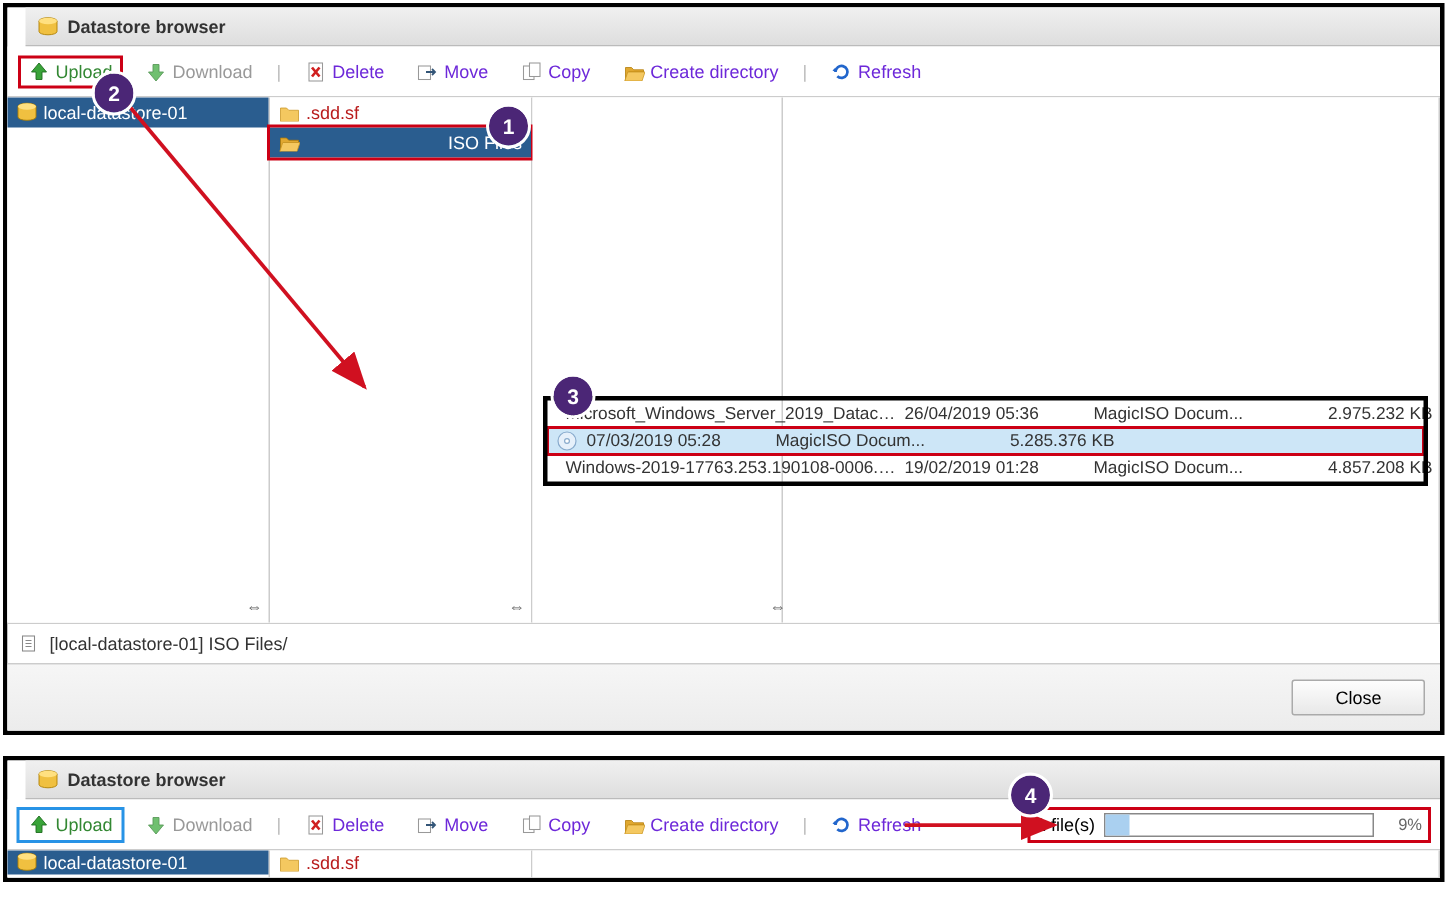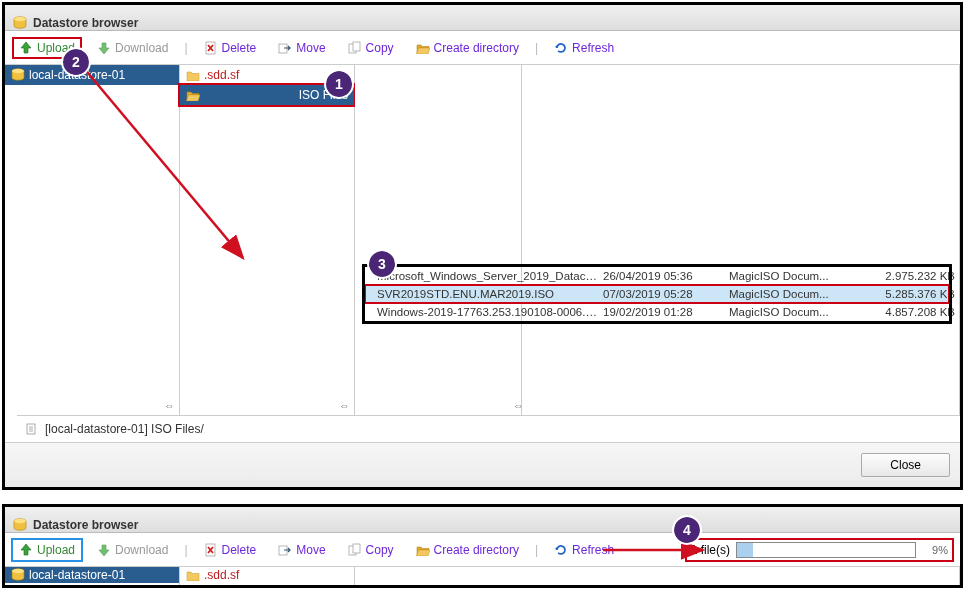--- a/index.html
+++ b/index.html
@@ -1,19 +1,19 @@
 <!DOCTYPE html>
 <html><head>
 <meta charset="utf-8">
 <style>
   * { box-sizing: border-box; margin: 0; padding: 0; font-family: Arial, Helvetica, sans-serif; }
   body { background: #fff; }
   .outer-wrap { border: 3px solid #000; margin: 2px; }
   .window { background: #fff; }
-  .titlebar { background: linear-gradient(#f0f0f0, #dedede); height: 26px; display: flex; align-items: flex-end; padding: 0 8px; border-bottom: 1px solid #bbb; font-size: 12px; font-weight: bold; color: #333; gap: 6px; }
+  .titlebar { background: linear-gradient(#f0f0f0, #dedede); height: 26px; display: flex; align-items: center; padding: 0 8px; border-bottom: 1px solid #bbb; font-size: 12px; font-weight: bold; color: #333; gap: 6px; margin-left: 12px; }
   .titlebar-icon { width: 14px; height: 14px; display: inline-flex; }
   .toolbar { background: #fff; height: 34px; display: flex; align-items: center; padding: 4px 8px; gap: 10px; font-size: 12px; border-bottom: 1px solid #ccc; position: relative; }
   .tb-btn { display: inline-flex; align-items: center; gap: 4px; padding: 3px 6px; cursor: pointer; color: #6d28d9; }
   .tb-btn.green { color: #338833; }
   .tb-btn.disabled { color: #999; }
   .tb-sep { color: #bbb; }
   .highlight-red { outline: 2px solid #cc0015; outline-offset: -1px; }
   .highlight-blue { outline: 2px solid #2893e6; outline-offset: 0; }
   .body-area { display: flex; height: 350px; position: relative; background: #fff; }
   .pane { border-right: 1px solid #ccc; position: relative; }
@@ -26,21 +26,21 @@
   .tree-item.selected-red { outline:2px solid #cc0015;justify-content:space-between; }
   .file-pane { position:relative; }
   .file-row { display:flex; align-items:center; font-size:11.5px; padding:2px 6px; gap:6px; cursor:pointer; color:#333; }
   .file-row.selected { background:#cde6f7;}
   .file-row .c1{ flex:0 0 220px; overflow:hidden; text-overflow:ellipsis; white-space:nowrap;}
   .file-row .c2{ flex:0 0 120px; color:#333;}
   .file-row .c3{ flex:0 0 120px; color:#333; overflow:hidden; text-overflow:ellipsis; white-space:nowrap;}
   .file-row .c4{ flex:0 0 100px; text-align:right;}
   .file-block { position:absolute; top:202px; left:10px; right:10px; outline:3px solid #000; padding:0;}
   .file-block .file-row.selected-red { outline:2px solid #cc0015; outline-offset:-1px;}
-  .path-bar { border-top:1px solid #ccc; padding:6px 8px; font-size:12px; display:flex; align-items:center; gap:6px; color:#333;margin-left:12px;}
+  .path-bar { border-top:1px solid #ccc; padding:6px 8px; font-size:12px; display:flex; align-items:center; gap:6px; color:#333;}
   .footer { display:flex; justify-content:flex-end; padding:10px; border-top:1px solid #ccc; background:linear-gradient(#f6f6f6,#ececec);}
   .close-btn { background:linear-gradient(#fdfdfd,#e8e8e8); border:1px solid #aaa; padding:4px 28px; font-size:12px; cursor:pointer; border-radius:2px;}
   .marker { position:absolute; width:26px; height:26px; border-radius:50%; background:#4b2676; outline:2px solid #fff; color:#fff; font-weight:bold; font-size:14px; display:flex; align-items:center; justify-content:center; z-index:50;}
   svg { display:block; }
   .progress-area { display:flex; align-items:center; gap:6px; font-size:12px; margin-left:auto; outline:2px solid #cc0015; padding:2px 4px;}
   .progress-bar { width:180px; height:16px; border:1px solid #888; background:#fff; position:relative;}
   .progress-fill { background:#aad0f0; height:100%; width:9%;}
   .progress-text { font-size:11px; color:#666; min-width:26px; text-align:right;}
   .arrow { position:absolute; z-index:40; pointer-events:none;}
   .mini-window { margin-top:14px;}
@@ -207,21 +207,20 @@
               </svg>
             <span class="c1">Microsoft_Windows_Server_2019_Datace...</span>
             <span class="c2">26/04/2019 05:36</span>
             <span class="c3">MagicISO Docum...</span>
             <span class="c4">2.975.232 KB</span>
           </div>
           <div class="file-row selected selected-red">
             <svg width="14" height="14">
                 <use href="#disk-iso"></use>
               </svg>
-            <span class="c1">SVR2019STD.ENU.MAR2019.ISO</span>
             <span class="c2">07/03/2019 05:28</span>
             <span class="c3">MagicISO Docum...</span>
             <span class="c4">5.285.376 KB</span>
           </div>
           <div class="file-row">
             <svg width="14" height="14">
                 <use href="#disk-iso"></use>
               </svg>
             <span class="c1">Windows-2019-17763.253.190108-0006.rs...</span>
             <span class="c2">19/02/2019 01:28</span>

